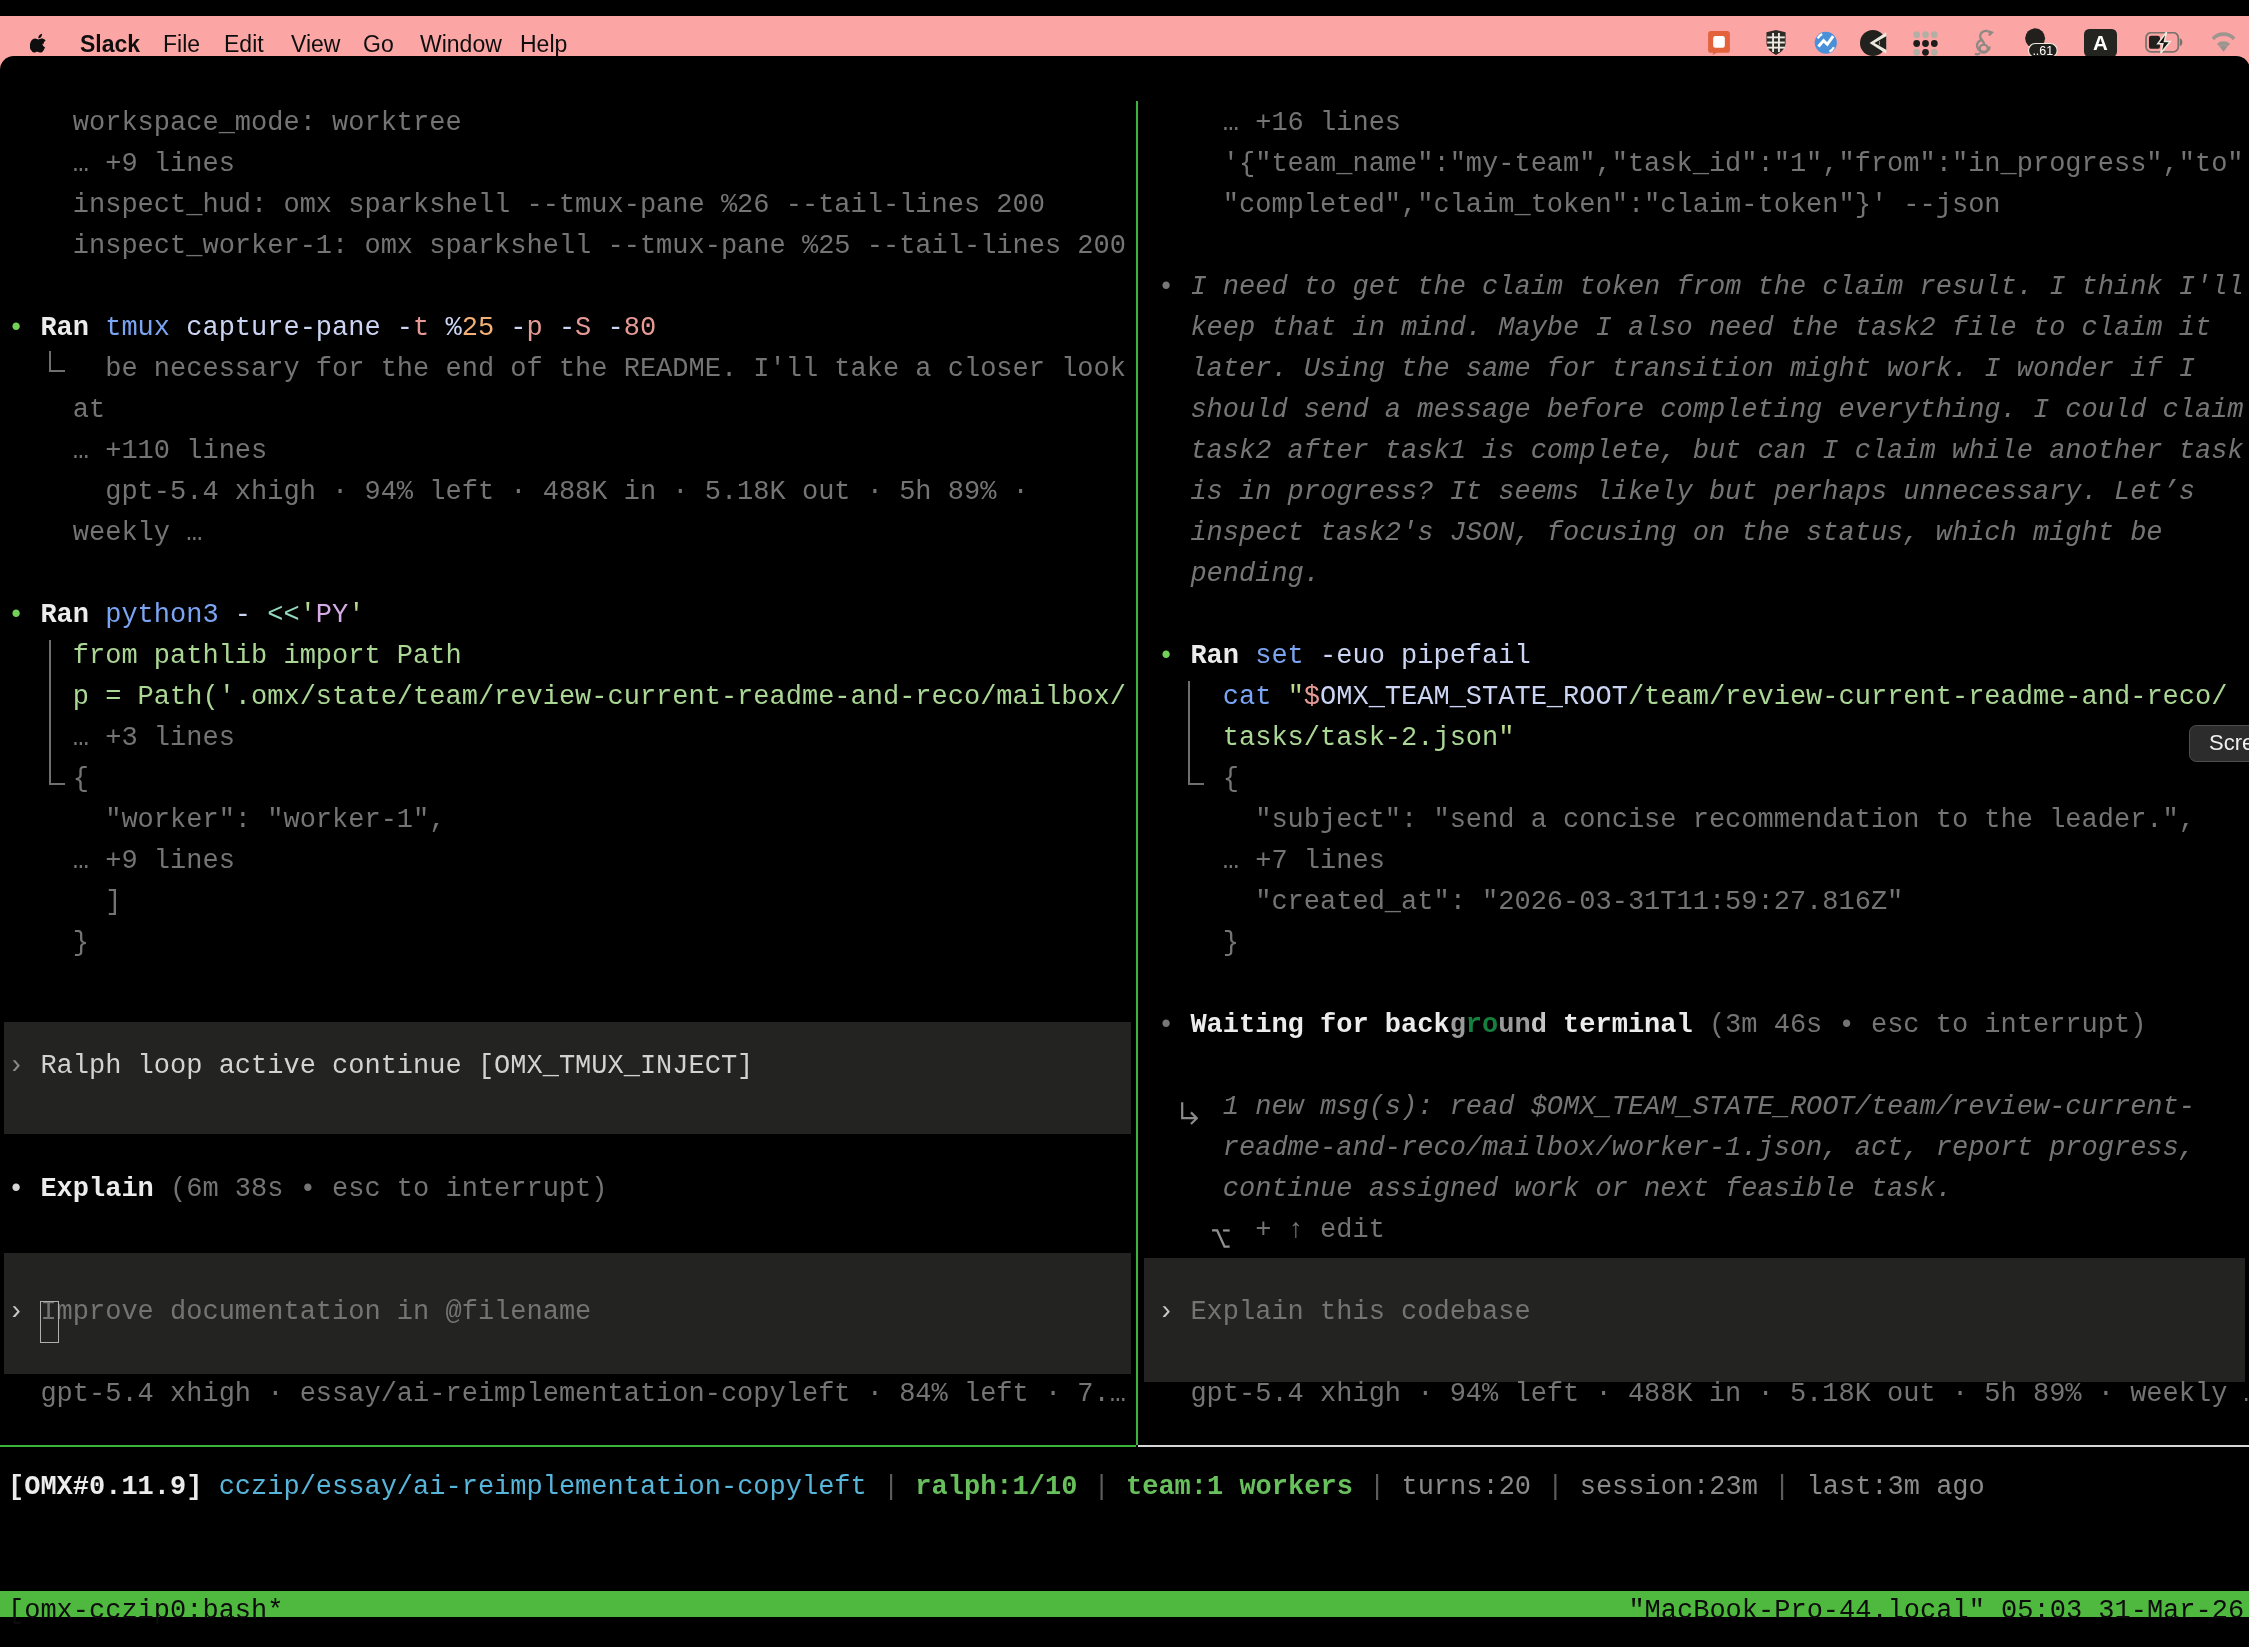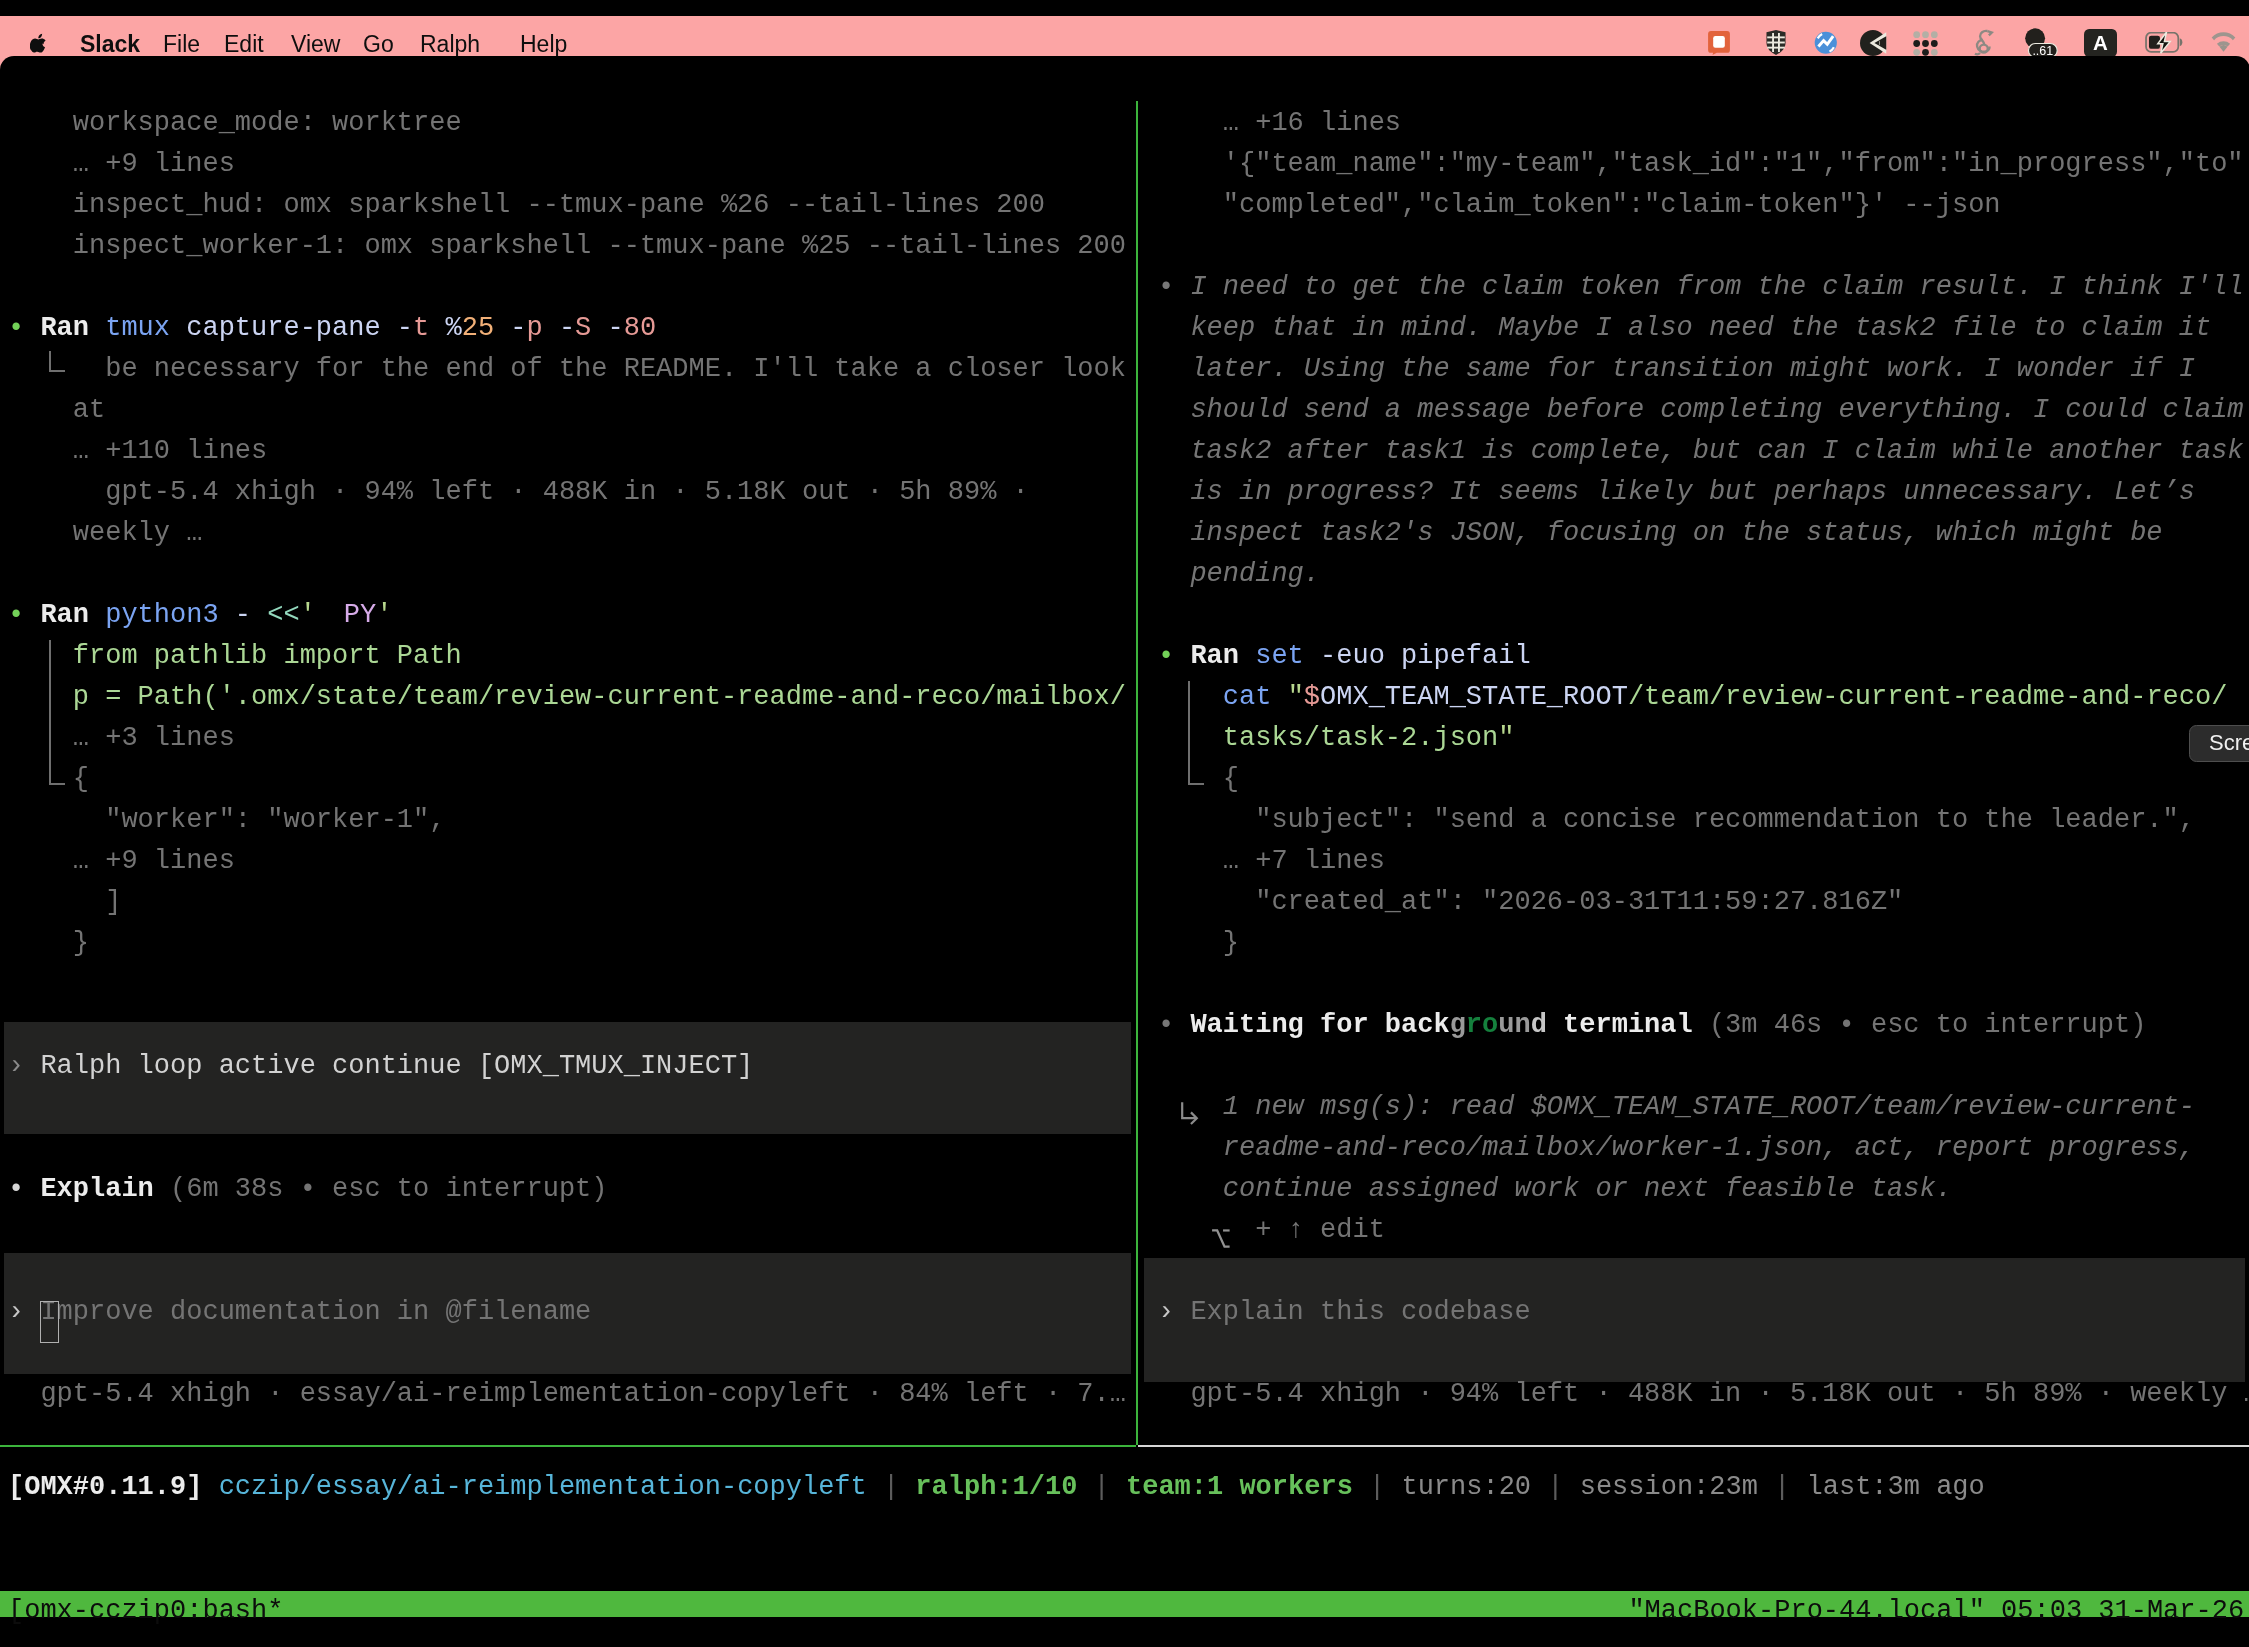--- a/index.html
+++ b/index.html
@@ -15,21 +15,21 @@
 .gb{color:#73d158;}
 .dgb{color:#777777;}
 .wb{color:#d6d6d6;}
 .bl{color:#7ba4f2;}
 .lv{color:#cbd4f2;}
 .ro{color:#e69a96;}
 .or{color:#f1b078;}
 .cg{color:#abd795;}
 .te{color:#93d8bd;}
 .qu{color:#b8d88e;}
-.li{color:#d6abe8;margin-left:28px;}
+.li{color:#d6abe8;}
 .it{font-style:italic;color:#757575;}
 .cy{color:#57b5d9;}
 .sg{color:#67c05b;font-weight:bold;}
 .sep{color:#5c5c5c;}
 .pr{color:#c6c6c6;}
 .prd{color:#8a8a8a;}
 .sl{color:#8a8a8a;}
 .in{color:#d2d2d2;}
 .sh1{color:#9a9a9a;font-weight:700;}
 .sh2{color:#15803d;font-weight:700;}
@@ -39,21 +39,21 @@
 </style></head><body>
 <div class="menubar">
   <svg class="mi" style="left:29.5px;top:15.5px;height:23px" width="19" height="23" viewBox="0 0 26 31">
       <path fill="#0e0e0e" d="M18.5 16.6c0-3.4 2.8-5 2.9-5.1-1.6-2.3-4-2.6-4.9-2.7-2.1-.2-4.1 1.2-5.1 1.2-1 0-2.7-1.2-4.4-1.2C4.8 8.9 2.7 10.1 1.6 12-0.7 16-1 21.2 1.3 24.5c1.1 1.6 2.5 3.5 4.3 3.4 1.7-.1 2.4-1.1 4.4-1.1 2 0 2.7 1.1 4.5 1.1 1.9 0 3-1.7 4.2-3.3 1.3-1.9 1.8-3.7 1.9-3.8-.1-.1-3.6-1.4-3.6-5.2zM15.2 6.5c.9-1.1 1.5-2.7 1.4-4.2-1.3.1-2.9.9-3.8 2-.8 1-1.6 2.6-1.4 4.1 1.5.1 2.9-.8 3.8-1.9z"></path>
     </svg>
   <div class="mi" style="left:80px;font-weight:700;">Slack</div>
   <div class="mi" style="left:163px;">File</div>
   <div class="mi" style="left:224px;">Edit</div>
   <div class="mi" style="left:291px;">View</div>
   <div class="mi" style="left:363px;">Go</div>
-  <div class="mi" style="left:420px;">Ralph</div>
+  <div class="mi" style="left:420px;">Window</div>
   <div class="mi" style="left:520px;">Help</div>
 
   <svg class="ic" style="left:1708px;top:14.8px" width="22" height="24" viewBox="0 0 30 33">
       <path fill="#e2633c" d="M4 0h22a4 4 0 0 1 4 4v22a4 4 0 0 1-4 4H12l-6 3 1-3H4a4 4 0 0 1-4-4V4a4 4 0 0 1 4-4z"></path>
       <rect x="7" y="7" width="16" height="16" rx="3" fill="#fff"></rect>
     </svg>
   <svg class="ic" style="left:1765px;top:14px" width="22" height="25" viewBox="0 0 30 34">
       <path fill="#2b2b27" d="M15 0l13 3v14c0 9-7 14-13 17C9 31 2 26 2 17V3z"></path>
       <g stroke="#eceadf" stroke-width="2.6">
         <line x1="3" y1="10" x2="27" y2="10"></line>

